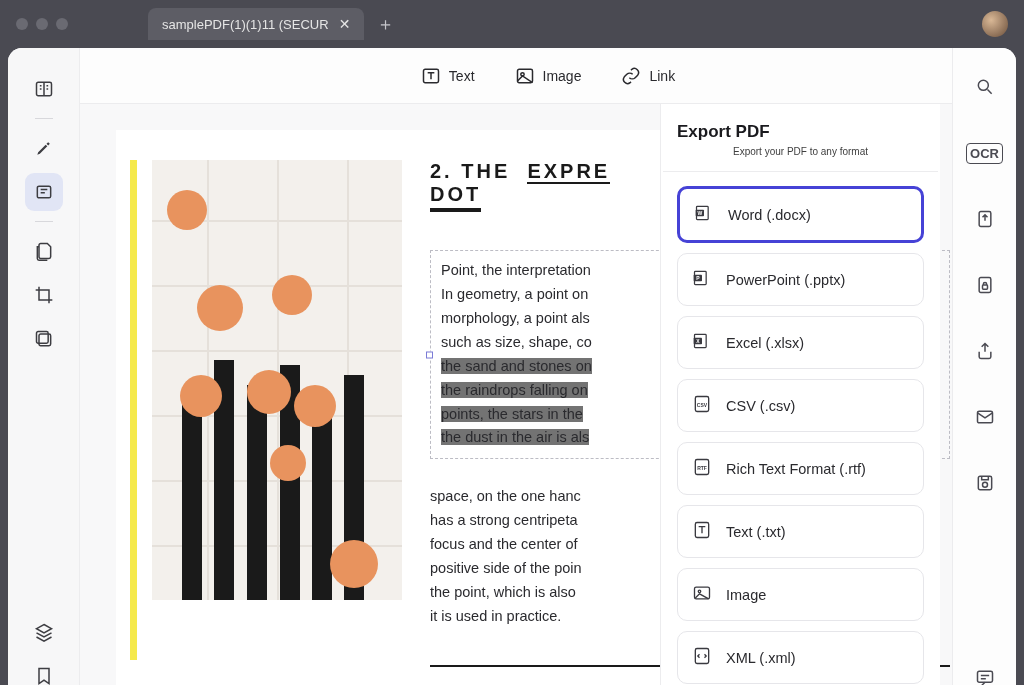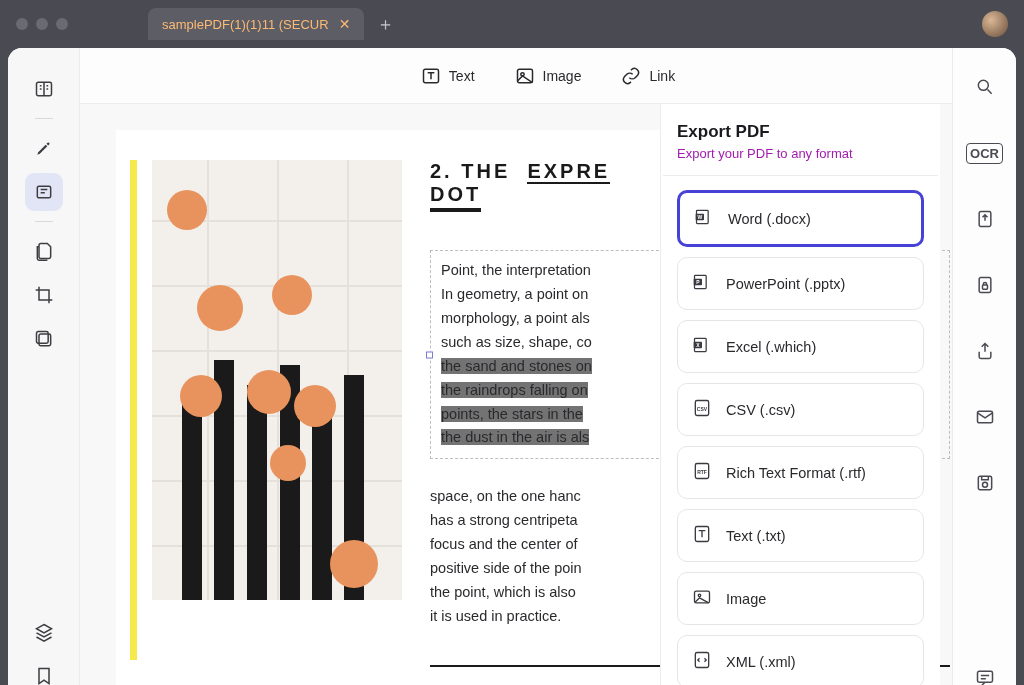--- a/index.html
+++ b/index.html
@@ -1,21 +1,21 @@
 <!DOCTYPE html>
 <html><head>
 <meta charset="utf-8">
 <style>
 * { margin: 0; padding: 0; box-sizing: border-box; }
 body { font-family: -apple-system, BlinkMacSystemFont, "Segoe UI", sans-serif; background: #4a4a52; width: 1024px; height: 685px; overflow: hidden; }
 
 .title-bar { height: 48px; display: flex; align-items: center; padding: 0 16px; background: #4a4a52; }
 .traffic-lights { display: flex; gap: 8px; }
 .traffic-light { width: 12px; height: 12px; border-radius: 50%; background: #6a6a72; }
-.tab { margin-left: 80px; background: #5d5d65; border-radius: 8px 8px 0 0; padding: 8px 14px; display: flex; align-items: center; gap: 10px; color: #fdba74; font-size: 13px; max-width: 220px; }
+.tab { margin-left: 80px; background: #5d5d65; border-radius: 8px 8px 0 0; padding: 8px 14px; display: flex; align-items: center; gap: 10px; color: #e5e5e5; font-size: 13px; max-width: 220px; }
 .tab-close { font-size: 14px; cursor: pointer; }
 .new-tab { margin-left: 12px; color: #c5c5ca; font-size: 18px; cursor: pointer; }
 .avatar { margin-left: auto; width: 26px; height: 26px; border-radius: 50%; background: radial-gradient(circle at 35% 35%, #d9b896, #6a4e3a); }
 
 .app-body { display: flex; height: 669px; background: #fdfdfd; border-radius: 14px; margin: 0 8px; overflow: hidden; position: relative; }
 
 .left-rail { width: 72px; background: #f7f7f8; display: flex; flex-direction: column; align-items: center; padding: 22px 0; gap: 6px; border-right: 1px solid #ececee; }
 .rail-btn { width: 38px; height: 38px; border-radius: 9px; display: flex; align-items: center; justify-content: center; cursor: pointer; color: #3d3d42; }
 .rail-btn.active { background: #e1e5f5; }
 .rail-btn svg { width: 20px; height: 20px; }
@@ -41,21 +41,21 @@
 .doc-heading-word { border-bottom: 2px solid #1a1a1a; }
 .text-box { margin-top: 38px; border: 1.5px dashed #bcbcc4; padding: 8px 10px; font-size: 14.5px; line-height: 1.65; color: #2a2a2e; position: relative; }
 .sel-handle { position: absolute; width: 7px; height: 7px; background: #fff; border: 1.5px solid #7b7bd6; }
 .sh-l { left: -5px; top: 50%; transform: translateY(-50%); }
 .highlight { background: #737373; text-align: center; }
 .para2 { margin-top: 26px; font-size: 14.5px; line-height: 1.65; color: #2a2a2e; }
 .hr { margin-top: 36px; border-top: 2px solid #1a1a1a; width: 520px; }
 
 .export-panel { position: absolute; right: 76px; top: 56px; width: 280px; bottom: 0; background: #fff; border-left: 1px solid #ececee; padding: 18px 16px; overflow-y: auto; }
 .export-title { font-size: 17px; font-weight: 700; color: #1a1a1e; }
-.export-sub { font-size: 13px; color: #a21caf; margin-top: 4px; }
+.export-sub { font-size: 10px; color: #404040; margin-top: 4px; text-align: center; }
 .export-divider { height: 1px; background: #ececee; margin: 14px -14px; }
 .export-opt { display: flex; align-items: center; gap: 14px; padding: 14px 14px; border: 1.5px solid #e6e6ea; border-radius: 10px; margin-bottom: 10px; cursor: pointer; font-size: 14.5px; color: #2a2a2e; }
 .export-opt.selected { border: 3px solid #4642d6; }
 .export-opt svg { width: 20px; height: 20px; flex-shrink: 0; }
 
 .right-rail { position: absolute; right: 0; top: 0; width: 64px; bottom: 0; background: #fdfdfd; border-left: 1px solid #ececee; display: flex; flex-direction: column; align-items: center; padding: 20px 0; gap: 28px; }
 .right-rail .rail-btn { color: #4a4a52; }
 .ocr-badge { font-size: 13px; font-weight: 700; border: 1.5px solid #4a4a52; border-radius: 4px; padding: 2px 3px; }
 </style>
 </head>
@@ -230,21 +230,21 @@
               <text x="7" y="14" font-size="6" fill="#fff" text-anchor="middle" font-weight="bold">P</text>
             </svg></span>
           <span>PowerPoint (.pptx)</span>
         </div>
         <div class="export-opt">
           <span style="color: rgb(58, 58, 64);"><svg viewBox="0 0 24 24" fill="currentColor">
               <rect x="3" y="4" width="14" height="16" rx="1" fill="#fff" stroke="currentColor" stroke-width="1.5"></rect>
               <rect x="2" y="8" width="10" height="8" rx="1"></rect>
               <text x="7" y="14" font-size="6" fill="#fff" text-anchor="middle" font-weight="bold">X</text>
             </svg></span>
-          <span>Excel (.which)</span>
+          <span>Excel (.xlsx)</span>
         </div>
         <div class="export-opt">
           <span style="color: rgb(58, 58, 64);"><svg viewBox="0 0 24 24" fill="none" stroke="currentColor" stroke-width="1.6">
               <rect x="4" y="3" width="16" height="18" rx="2"></rect>
               <text x="12" y="15" font-size="6" fill="currentColor" text-anchor="middle" font-weight="bold" stroke="none">CSV</text>
             </svg></span>
           <span>CSV (.csv)</span>
         </div>
         <div class="export-opt">
           <span style="color: rgb(58, 58, 64);"><svg viewBox="0 0 24 24" fill="none" stroke="currentColor" stroke-width="1.6">

